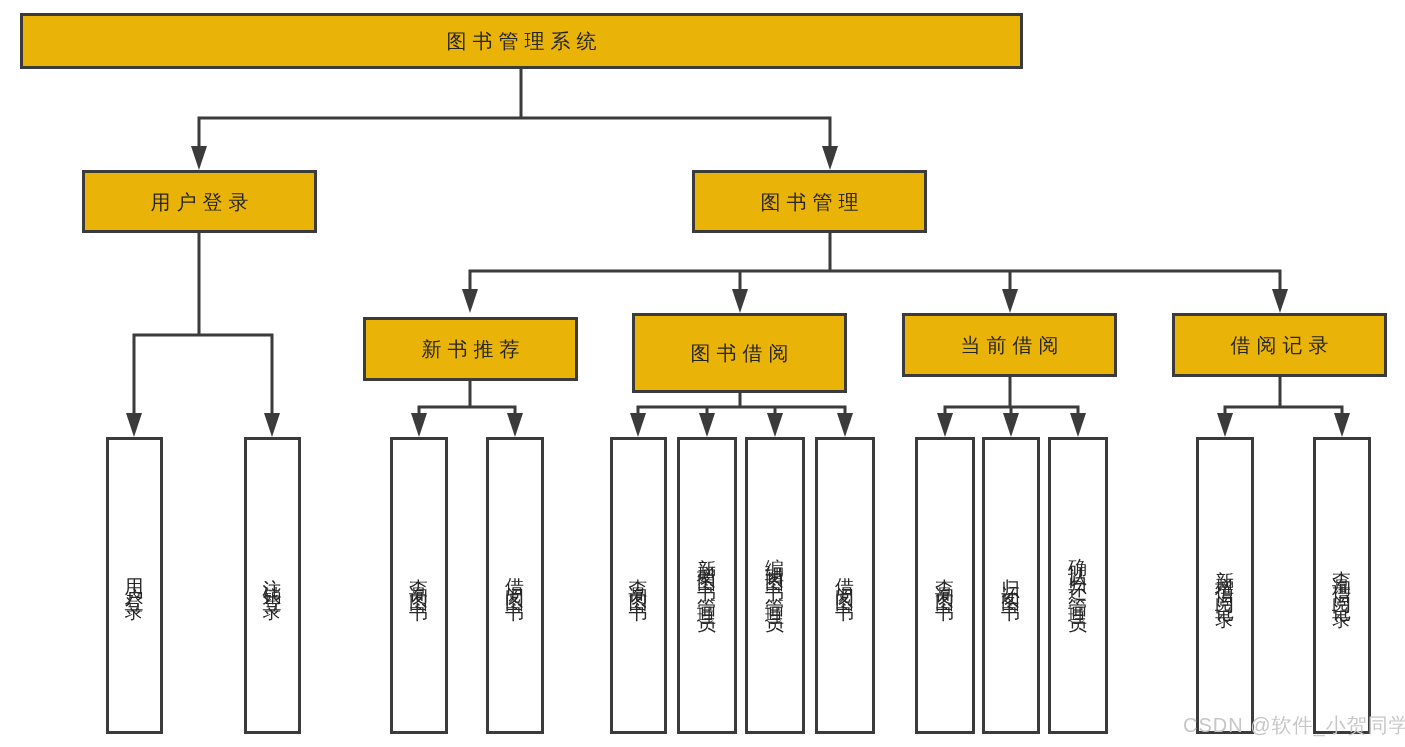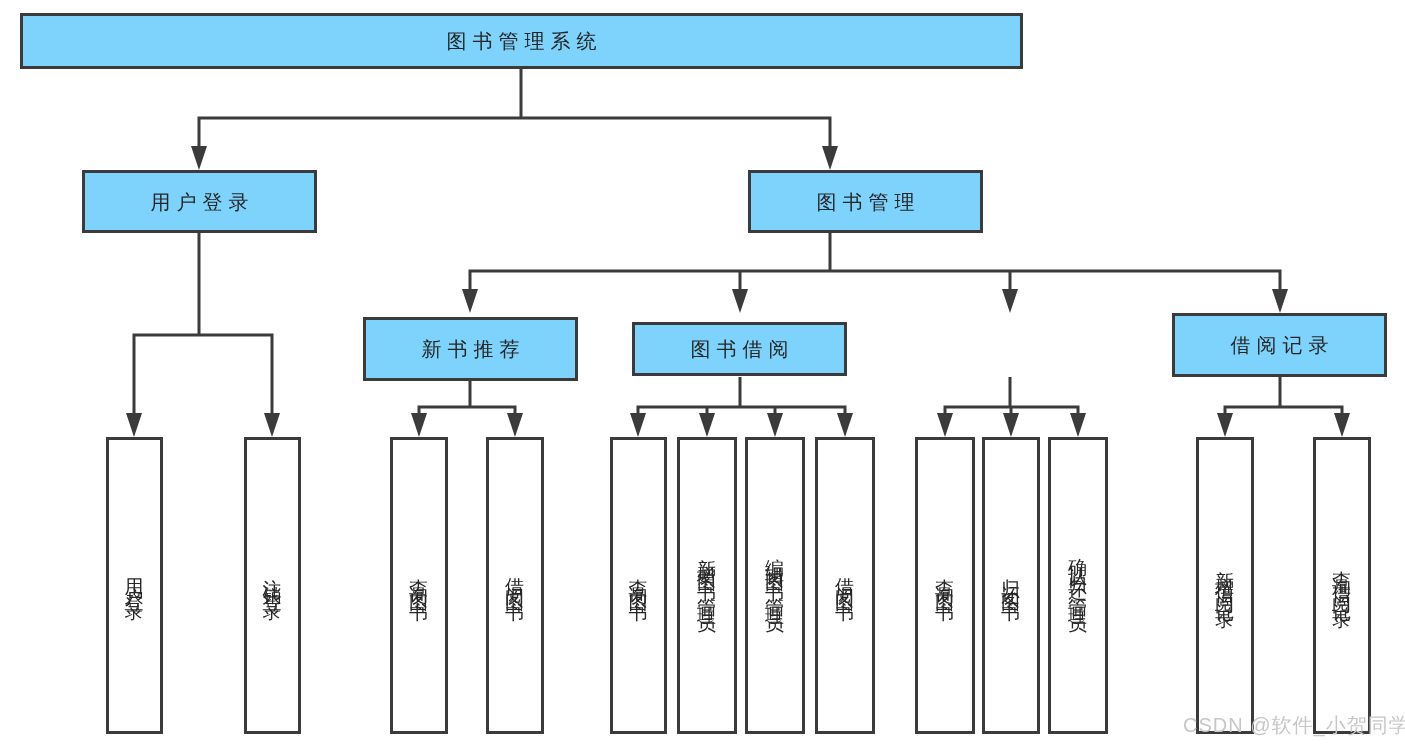--- a/index.html
+++ b/index.html
@@ -6,21 +6,21 @@
   .canvas{
     position:relative;
     width:1405px;height:747px;
     background:#ffffff;
     font-family:"Liberation Sans","DejaVu Sans",sans-serif;
     overflow:hidden;
   }
   .wires{position:absolute;left:0;top:0;z-index:1;}
   .node{
     position:absolute;box-sizing:border-box;
-    border:3px solid #3b3b3b;background:#7dd3fc;
+    border:3px solid #3b3b3b;background:#eab308;
     display:flex;align-items:center;justify-content:center;
     z-index:2;
   }
   .node span{
     font-size:20px;letter-spacing:6px;color:#262626;
     line-height:1;white-space:nowrap;text-indent:6px;
   }
   .leaf{
     position:absolute;box-sizing:border-box;
     border:3px solid #3b3b3b;background:#ffffff;
@@ -86,29 +86,32 @@
     </g>
   </svg>
 
   <div class="node" style="left:20px;top:13px;width:1003px;height:56px">
     <span>图书管理系统</span>
   </div>
 
   <div class="node" style="left:82px;top:170px;width:235px;height:63px">
     <span>用户登录</span>
   </div>
-  <div class="node" style="left:748px;top:170px;width:235px;height:63px">
+  <div class="node" style="left:692px;top:170px;width:235px;height:63px">
     <span>图书管理</span>
   </div>
 
   <div class="node" style="left:363px;top:317px;width:215px;height:64px">
     <span>新书推荐</span>
   </div>
-  <div class="node" style="left:632px;top:322px;width:215px;height:54px">
+  <div class="node" style="left:632px;top:313px;width:215px;height:80px">
     <span>图书借阅</span>
+  </div>
+  <div class="node" style="left:902px;top:313px;width:215px;height:64px">
+    <span>当前借阅</span>
   </div>
   <div class="node" style="left:1172px;top:313px;width:215px;height:64px">
     <span>借阅记录</span>
   </div>
 
   <div class="leaf" style="left:106px;top:437px;width:57px;height:297px">
     <span>用户登录</span>
   </div>
   <div class="leaf" style="left:244px;top:437px;width:57px;height:297px">
     <span>注销登录</span>

